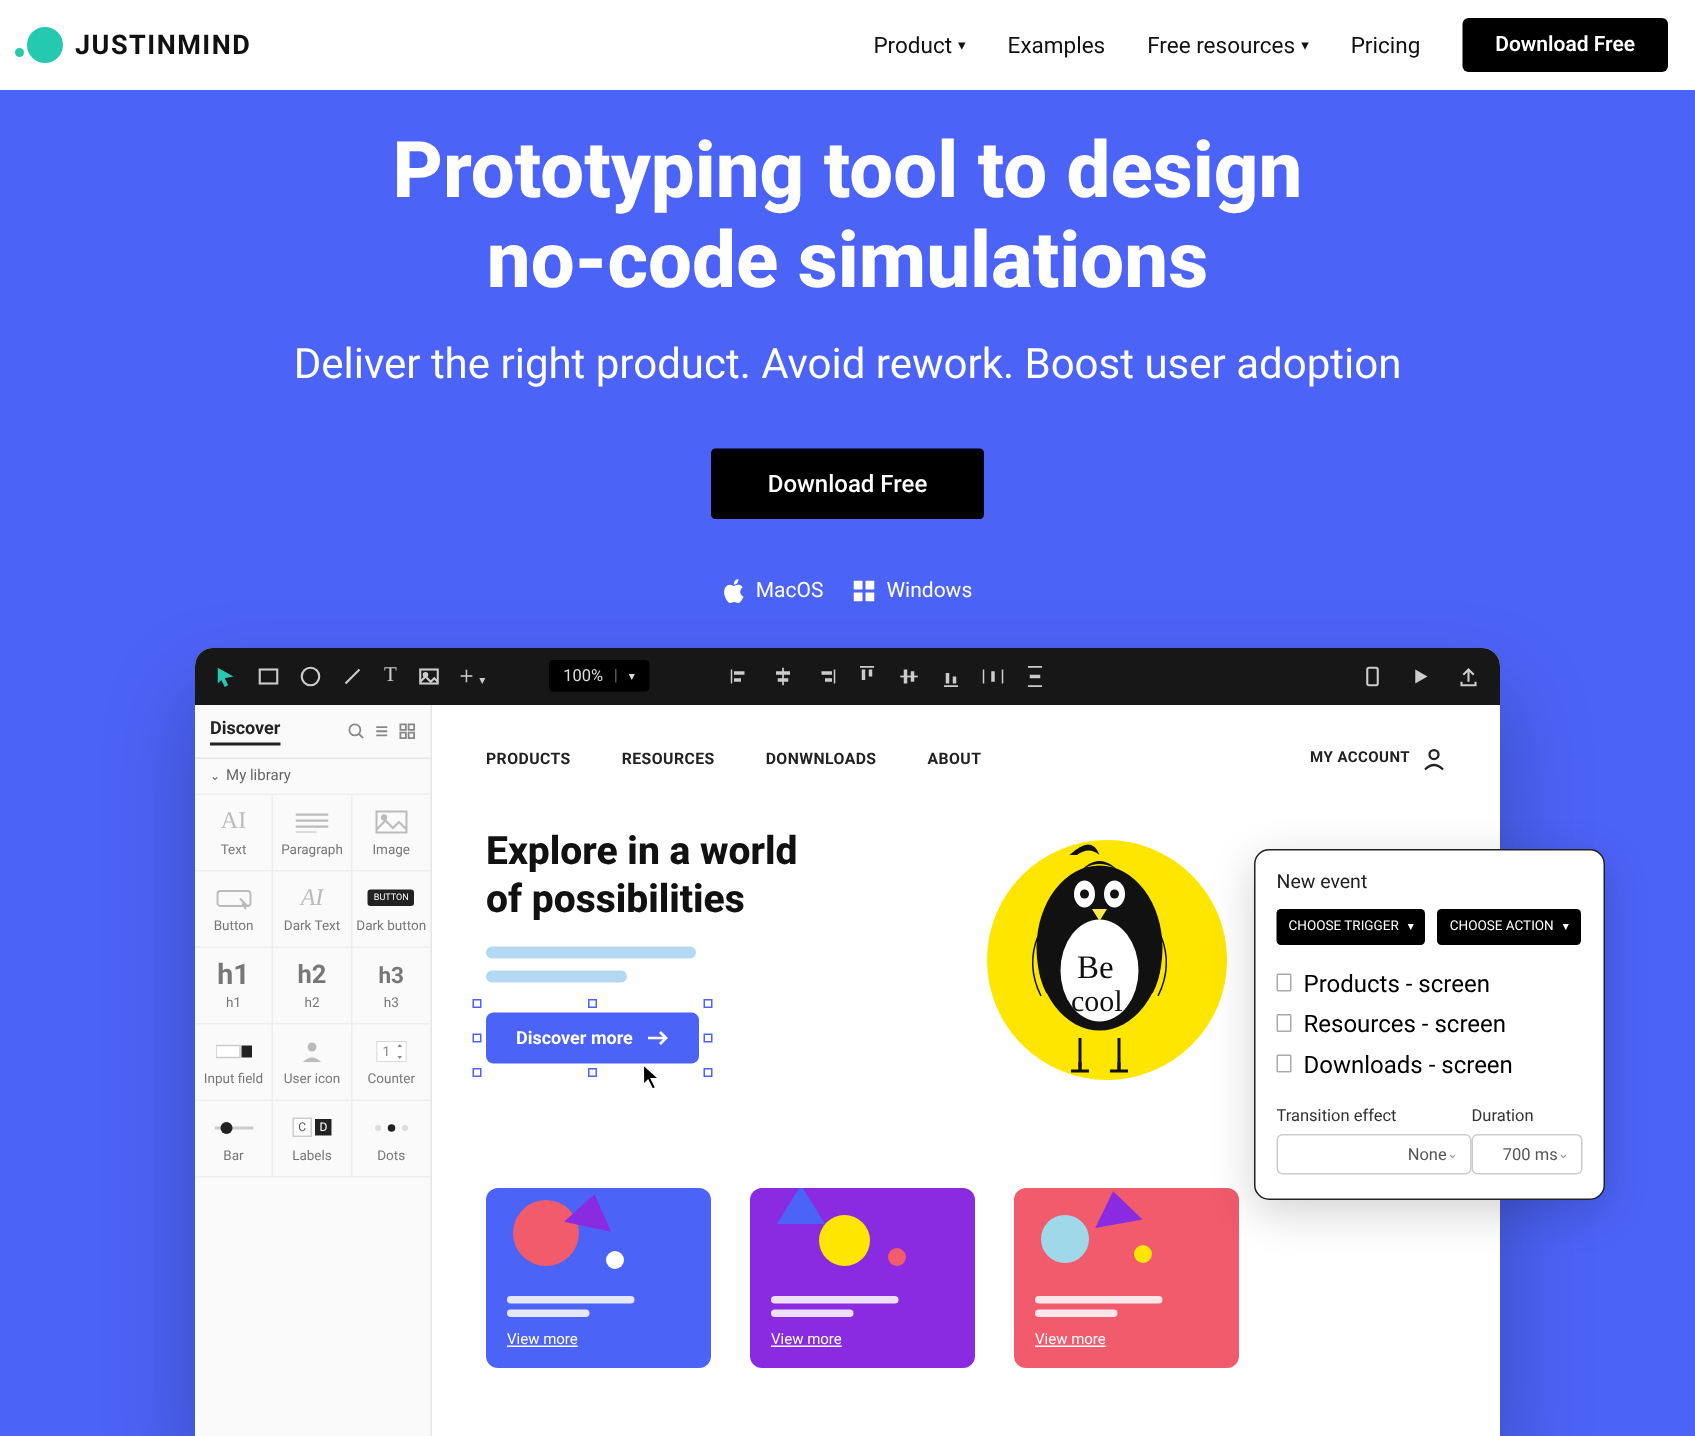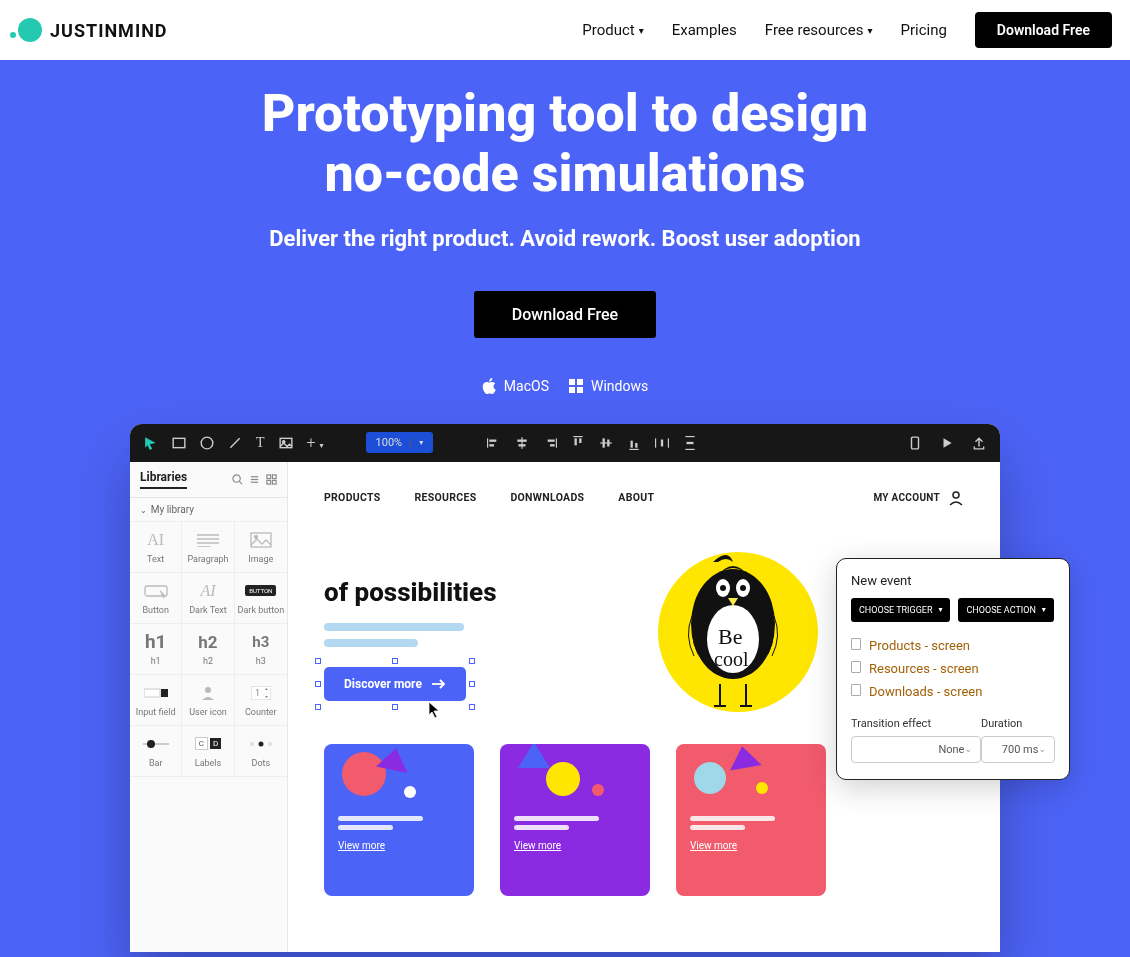--- a/index.html
+++ b/index.html
@@ -11,30 +11,30 @@
   .logo-mark::before { content:''; position:absolute; left:-8px; top:14px; width:6px; height:6px; border-radius:50%; background:#25c9b0; }
   .logo-text { font-weight: 700; letter-spacing: 1px; font-size: 18px; color: #111; }
   .nav-right { display: flex; align-items: center; gap: 28px; }
   .nav-item { font-size: 15px; color: #111; cursor: pointer; display: flex; align-items: center; gap: 4px; }
   .chev { font-size: 10px; }
   .btn-dark { background: #000; color: #fff; padding: 10px 22px; border-radius: 4px; font-size: 14px; font-weight: 600; cursor: pointer; }
   
   .hero { background: #4c63f7; color: #fff; padding: 24px 0 0 0; position: relative; overflow: hidden; }
   .hero-inner { text-align: center; padding: 0 30px; }
   .hero-title { font-size: 52px; font-weight: 800; line-height: 1.15; margin-bottom: 22px; }
-  .hero-sub { font-size: 22px; font-weight: 700; margin-bottom: 40px; }
+  .hero-sub { font-size: 28px; font-weight: 400; margin-bottom: 40px; }
   .hero-cta { display: inline-block; background: #000; color: #fff; padding: 14px 38px; border-radius: 3px; font-size: 16px; font-weight: 500; cursor: pointer; }
   .platforms { margin: 40px 0 30px; display: flex; justify-content: center; gap: 20px; color: #fff; font-size: 14px; }
   .platforms span { display: flex; align-items: center; gap: 8px; cursor: pointer; }
   
   .editor { width: 870px; margin: 0 auto; background: #fff; border-radius: 12px 12px 0 0; box-shadow: 0 30px 60px rgba(0,0,0,0.25); position: relative; }
   .editor-top { background: #171717; height: 38px; border-radius: 12px 12px 0 0; display: flex; align-items: center; padding: 0 14px; gap: 14px; color: #ddd; }
   .et-icon { width: 14px; height: 14px; display: inline-block; }
   .et-sep { flex: 0 0 14px; }
-  .zoom-box { background: #1d4ed8; color: #ddd; font-size: 11px; padding: 4px 10px; border-radius: 3px; display: flex; align-items: center; gap: 8px; }
+  .zoom-box { background: #000000; color: #ddd; font-size: 11px; padding: 4px 10px; border-radius: 3px; display: flex; align-items: center; gap: 8px; }
   .et-group { display: flex; gap: 14px; margin-left: 40px; }
   .et-right { margin-left: auto; display: flex; gap: 18px; }
   .editor-body { display: flex; height: 490px; background: #fff; position: relative; }
   
   .sidebar { width: 158px; background: #fafafa; border-right: 1px solid #e6e6e6; font-size: 11px; color: #555; }
   .sb-header { display: flex; align-items: center; padding: 8px 10px; border-bottom: 1px solid #e6e6e6; gap: 6px; }
   .sb-title { font-weight: 700; font-size: 12px; color: #222; border-bottom: 2px solid #222; padding-bottom: 3px; margin-right: auto; }
   .sb-hicon { width: 11px; height: 11px; color: #888; }
   .sb-section { padding: 6px 10px; border-bottom: 1px solid #eee; font-size: 10px; color: #666; }
   .sb-grid { display: grid; grid-template-columns: repeat(3, 1fr); }
@@ -61,37 +61,37 @@
   .sel-handles i { position:absolute; width:6px; height:6px; background:#fff; border:1px solid #4c63f7; }
   .sh-tl{top:-3px;left:-3px}.sh-tr{top:-3px;right:-3px}.sh-bl{bottom:-3px;left:-3px}.sh-br{bottom:-3px;right:-3px}
   .sh-tm{top:-3px;left:50%;margin-left:-3px}.sh-bm{bottom:-3px;left:50%;margin-left:-3px}
   .sh-ml{top:50%;left:-3px;margin-top:-3px}.sh-mr{top:50%;right:-3px;margin-top:-3px}
   .cursor { position:absolute; left:104px; top:34px; }
   .bird-wrap { position: relative; width: 170px; height: 170px; }
   .bird-circle { position:absolute; width:160px; height:160px; background:#ffe600; border-radius:50%; top:8px; left:4px; }
   .bird { position:absolute; top:0; left:14px; width:130px; }
   
   .cards { margin-top: 30px; display: flex; gap: 26px; }
-  .card { width: 150px; height: 152px; border-radius: 8px; padding: 10px 14px; color:#fff; position:relative; overflow:hidden; }
+  .card { width: 150px; height: 120px; border-radius: 8px; padding: 10px 14px; color:#fff; position:relative; overflow:hidden;margin-top:40px; }
   .card.blue { background:#4c63f7; }
   .card.purple { background:#8a2be2; }
   .card.coral { background:#f15b6c; }
   .card .shape-big { position:absolute; width:44px; height:44px; border-radius:50%; top:8px; left:18px; }
   .card .shape-sm { position:absolute; width:12px; height:12px; border-radius:50%; top:42px; left:80px; }
   .card .tri { position:absolute; width:0; height:0; border-left:16px solid transparent; border-right:16px solid transparent; top:4px; left:54px; }
   .card .ln { background: rgba(255,255,255,0.85); height:5px; border-radius:3px; margin-top:4px; }
   .card .ln1{ width:85px; margin-top:62px;} .card .ln2{ width:55px; }
   .card .more { font-size:10px; text-decoration: underline; margin-top:10px; display:inline-block; }
   
   .event-panel { position:absolute; right:-70px; top:96px; width:234px; background:#fff; border:1px solid #222; border-radius:10px; padding:14px 14px 16px; box-shadow: 0 8px 30px rgba(0,0,0,0.18); font-size:12px; color:#222; z-index:5; }
   .ep-title { font-size:13px; margin-bottom:10px; }
   .ep-btns { display:flex; gap:8px; margin-bottom:12px; }
   .ep-btn { background:#000; color:#fff; font-size:9px; padding:7px 8px; border-radius:3px; display:flex; align-items:center; gap:6px; cursor:pointer; white-space:nowrap; }
   .ep-list { list-style:none; margin-bottom:14px; }
-  .ep-list li { display:flex; gap:8px; padding:4px 0; font-size:13px; color:#a16207; cursor:pointer; }
+  .ep-list li { display:flex; align-items:center; gap:8px; padding:4px 0; font-size:16px; color:#000000; cursor:pointer; }
   .doc-icon { width:10px; height:12px; border:1px solid #aaa; border-radius:1px; display:inline-block; }
   .ep-row { display:flex; }
   .ep-field { flex:1; }
   .ep-label { font-size:11px; color:#333; margin-bottom:6px; display:block; }
   .ep-select { width:100%; border:1px solid #ccc; border-radius:4px; padding:6px 8px; font-size:11px; color:#555; display:flex; justify-content:flex-end; align-items:center; cursor:pointer; }
   svg { display:block; }
 </style>
 </head>
 <body>
 
@@ -220,21 +220,21 @@
         <svg class="et-icon" viewBox="0 0 12 12" fill="none" stroke="#ccc" stroke-width="1.2">
             <path d="M6 9 L6 2 M3 5 L6 2 L9 5 M2 9 L2 11 L10 11 L10 9"></path>
           </svg>
       </div>
     </div>
 
     <div class="editor-body">
 
       <div class="sidebar">
         <div class="sb-header">
-          <span class="sb-title">Libraries</span>
+          <span class="sb-title">Discover</span>
           <svg class="sb-hicon" viewBox="0 0 12 12" fill="none" stroke="#888" stroke-width="1.3">
               <circle cx="5" cy="5" r="4"></circle>
               <line x1="8" y1="8" x2="11" y2="11"></line>
             </svg>
           <svg class="sb-hicon" viewBox="0 0 12 12" fill="none" stroke="#888" stroke-width="1.3">
               <line x1="2" y1="3" x2="10" y2="3"></line>
               <line x1="2" y1="6" x2="10" y2="6"></line>
               <line x1="2" y1="9" x2="10" y2="9"></line>
             </svg>
           <svg class="sb-hicon" viewBox="0 0 12 12" fill="none" stroke="#888" stroke-width="1.3">
@@ -371,21 +371,21 @@
             <svg width="16" height="16" fill="none" stroke="#222" stroke-width="1.5">
                 <circle cx="8" cy="5" r="3"></circle>
                 <path d="M2 15 Q8 9 14 15"></path>
               </svg>
           </span>
         </div>
 
         <div class="canvas-hero">
           <div class="c-left">
             <div class="c-title">
-              <br>
+              <span>Explore in a world</span><br>
               <span>of possibilities</span>
             </div>
             <div class="c-lines">
               <div class="c-line l1"></div>
               <div class="c-line l2"></div>
             </div>
             <div class="c-cta-wrap">
               <div class="c-cta">
                 <span>Discover more</span>
                 <svg width="14" height="10" fill="none" stroke="#fff" stroke-width="1.8">

